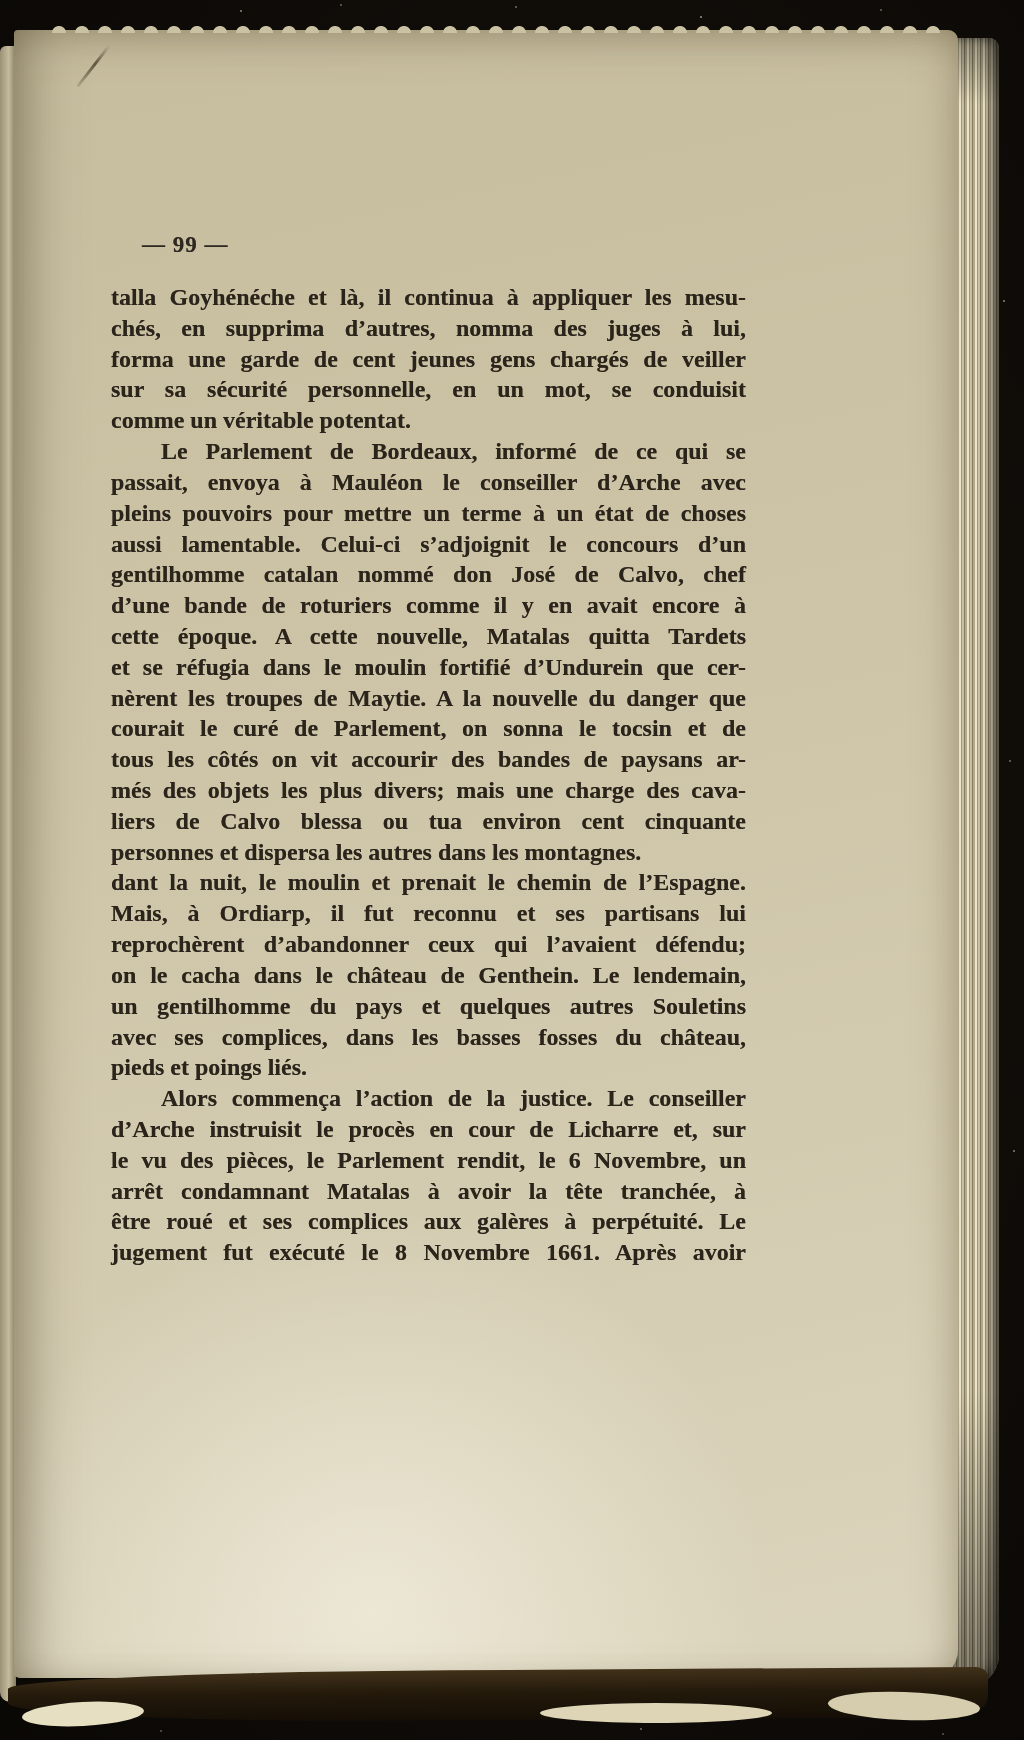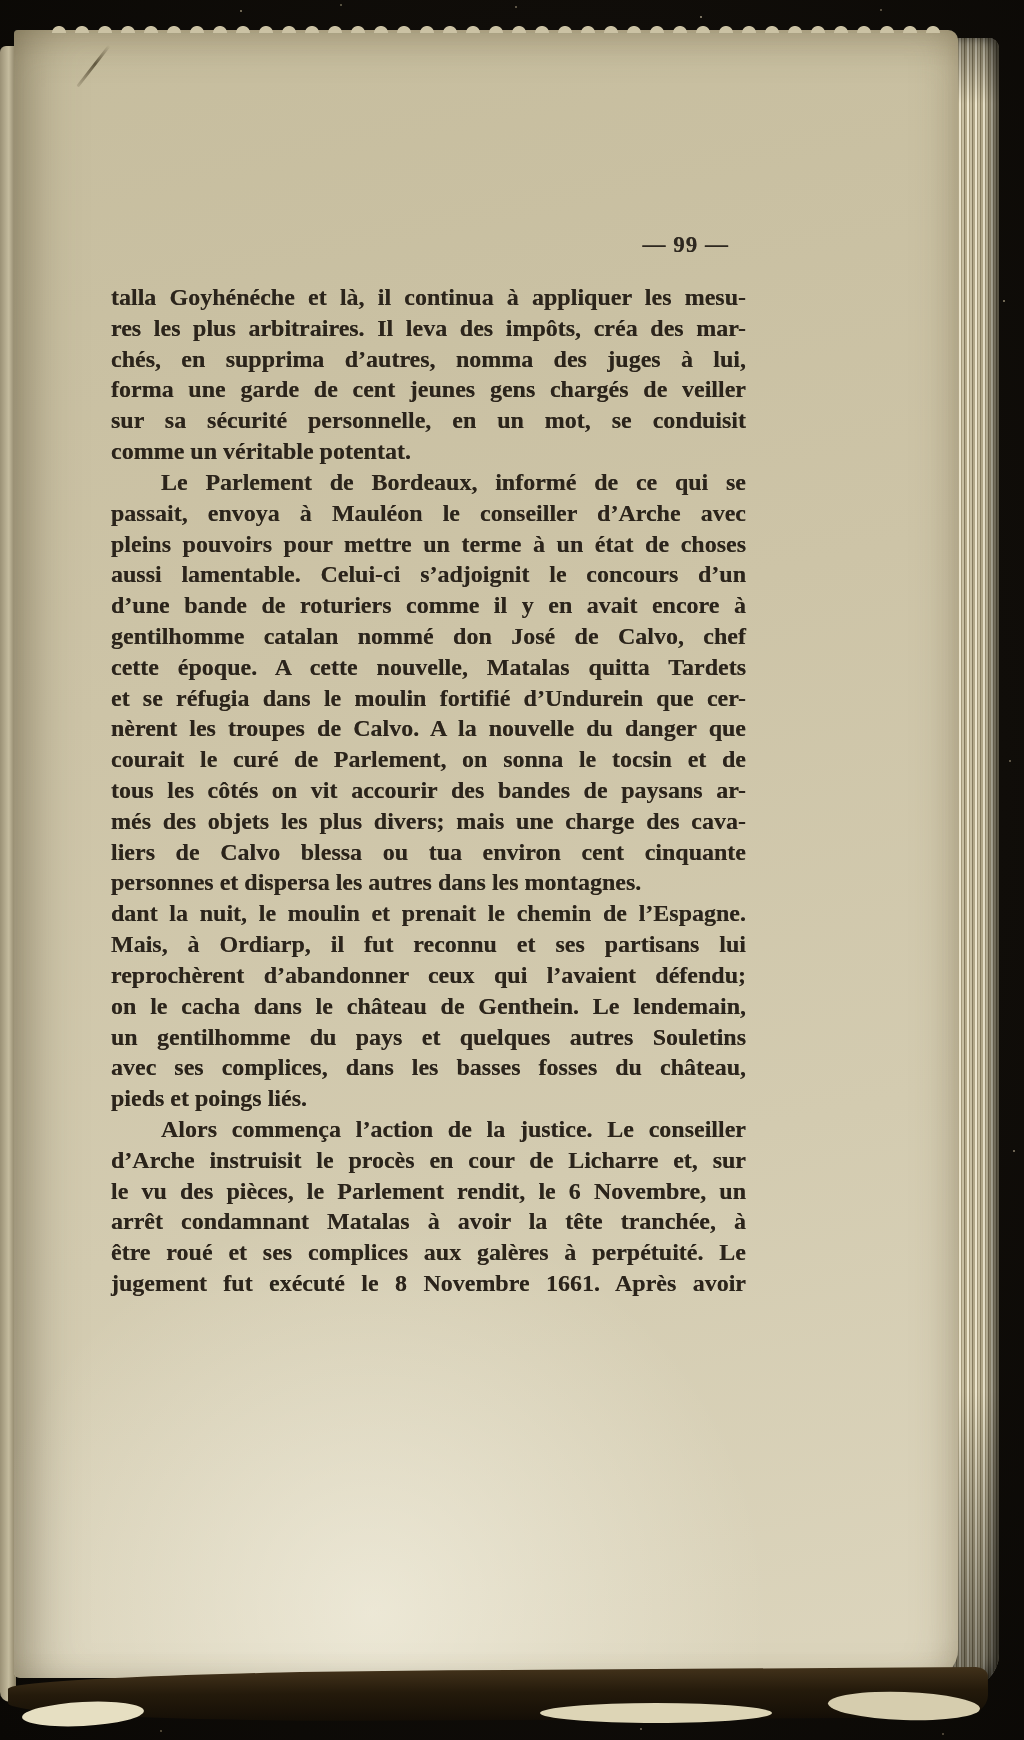--- a/index.html
+++ b/index.html
@@ -63,22 +63,22 @@
     background:linear-gradient(180deg,#41311a 0%,#241a0b 45%,#140e06 100%);
     border-radius:45% 12px 30px 40%/16px 9px 22px 20px;
     transform:rotate(-.35deg);
   }
   .fiber{position:absolute;border-radius:50%;}
   .fiber-1{left:22px;top:1702px;width:122px;height:24px;background:#e6dfc2;transform:rotate(-3deg);}
   .fiber-2{left:540px;top:1703px;width:232px;height:20px;background:#ddd5b6;}
   .fiber-3{left:828px;top:1692px;width:152px;height:28px;background:#d6cdae;transform:rotate(2deg);}
   
   .page-number{
-    position:absolute;left:32px;top:202px;width:683px;
-    text-align:right;text-indent:64px;
+    position:absolute;left:64px;top:202px;width:683px;
+    text-align:left;text-indent:64px;
     font-weight:bold;font-size:23px;line-height:26px;letter-spacing:1px;
     color:#2e2820;text-shadow:0 0 .5px rgba(46,40,32,.6);
   }
   .text-block{
     position:absolute;left:49px;top:252px;width:683px;
     font-weight:bold;font-size:24px;line-height:30.82px;
     color:#2b241b;text-shadow:0 0 .5px rgba(43,36,27,.55);
   }
   .line{text-align:justify;text-align-last:justify;margin-left:48px;}
   .line.para-end{text-align-last:left;}
@@ -91,34 +91,33 @@
 
 <div class="page-stack"></div>
 
 <div class="facing-page"></div>
 
 <div class="page">
   <div class="corner-crease"></div>
   <div class="page-number">— 99 —</div>
   <div class="text-block">
       <div class="line">talla Goyhénéche et là, il continua à appliquer les mesu-</div>
-      <div class="line">res les plus arbitraires. Il leva des impôts, créa des mar-</div>
       <div class="line">chés, en supprima d’autres, nomma des juges à lui,</div>
       <div class="line">forma une garde de cent jeunes gens chargés de veiller</div>
       <div class="line">sur sa sécurité personnelle, en un mot, se conduisit</div>
       <div class="line para-end">comme un véritable potentat.</div>
       <div class="line indent">Le Parlement de Bordeaux, informé de ce qui se</div>
       <div class="line">passait, envoya à Mauléon le conseiller d’Arche avec</div>
       <div class="line">pleins pouvoirs pour mettre un terme à un état de choses</div>
       <div class="line">aussi lamentable. Celui-ci s’adjoignit le concours d’un</div>
+      <div class="line">gentilhomme catalan nommé don José de Calvo, chef</div>
       <div class="line">d’une bande de roturiers comme il y en avait encore à</div>
-      <div class="line">gentilhomme catalan nommé don José de Calvo, chef</div>
       <div class="line">cette époque. A cette nouvelle, Matalas quitta Tardets</div>
       <div class="line">et se réfugia dans le moulin fortifié d’Undurein que cer-</div>
-      <div class="line">nèrent les troupes de Calvo. A la nouvelle du danger que</div>
+      <div class="line">nèrent les troupes de Maytie. A la nouvelle du danger que</div>
       <div class="line">courait le curé de Parlement, on sonna le tocsin et de</div>
       <div class="line">tous les côtés on vit accourir des bandes de paysans ar-</div>
       <div class="line">més des objets les plus divers; mais une charge des cava-</div>
       <div class="line">liers de Calvo blessa ou tua environ cent cinquante</div>
       <div class="line para-end">personnes et dispersa les autres dans les montagnes.</div>
       <div class="line">dant la nuit, le moulin et prenait le chemin de l’Espagne.</div>
       <div class="line">Mais, à Ordiarp, il fut reconnu et ses partisans lui</div>
       <div class="line">reprochèrent d’abandonner ceux qui l’avaient défendu;</div>
       <div class="line">on le cacha dans le château de Genthein. Le lendemain,</div>
       <div class="line">un gentilhomme du pays et quelques autres Souletins</div>

